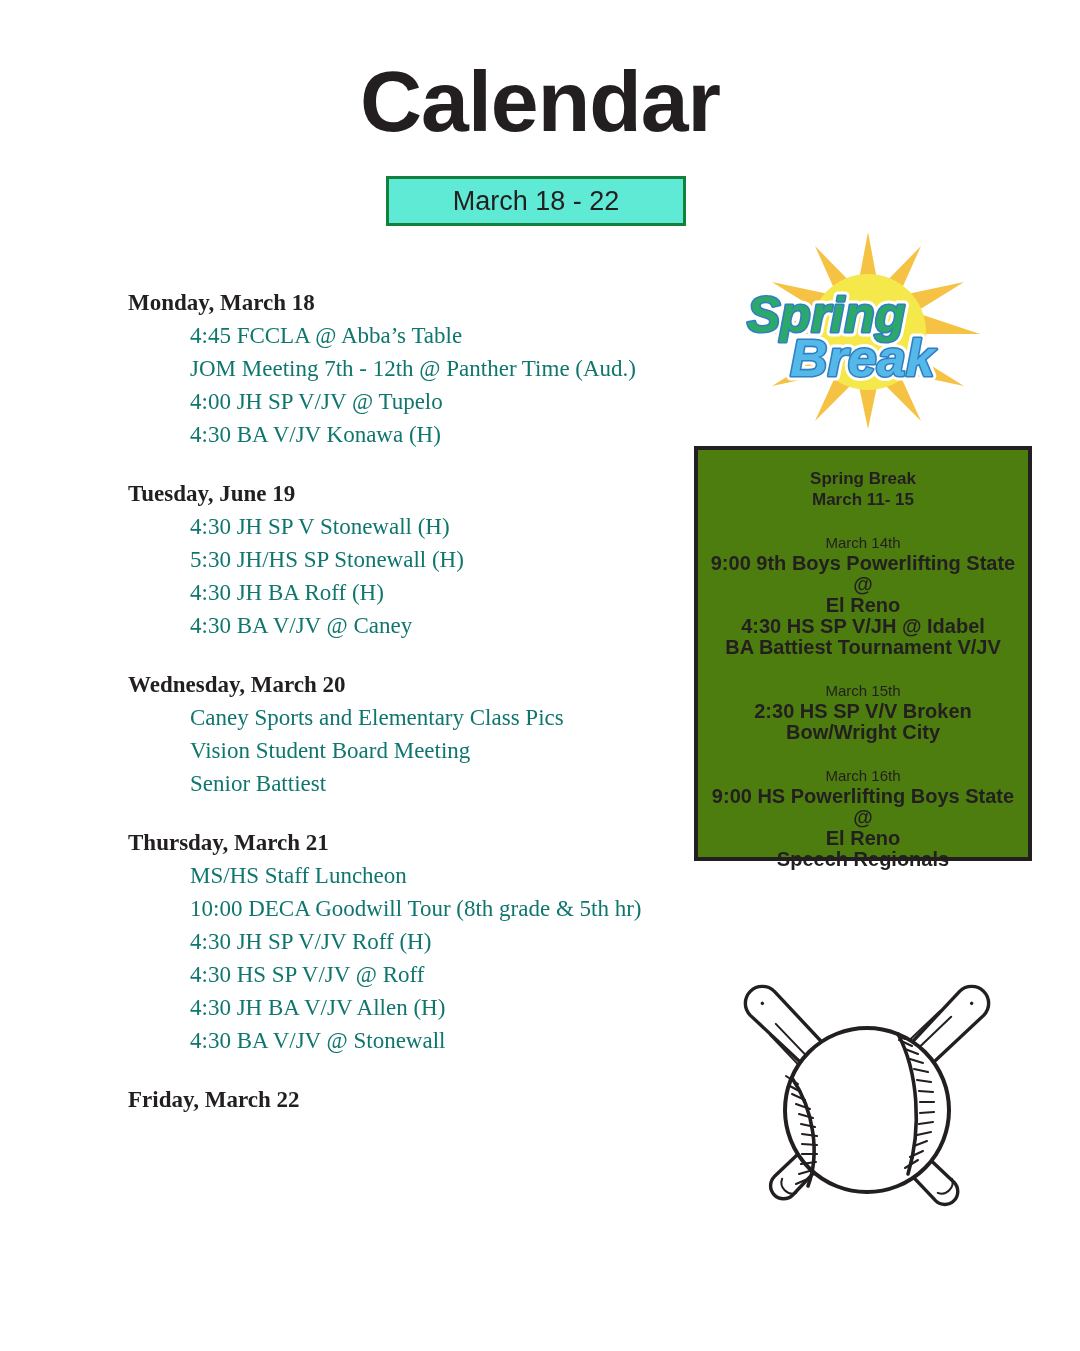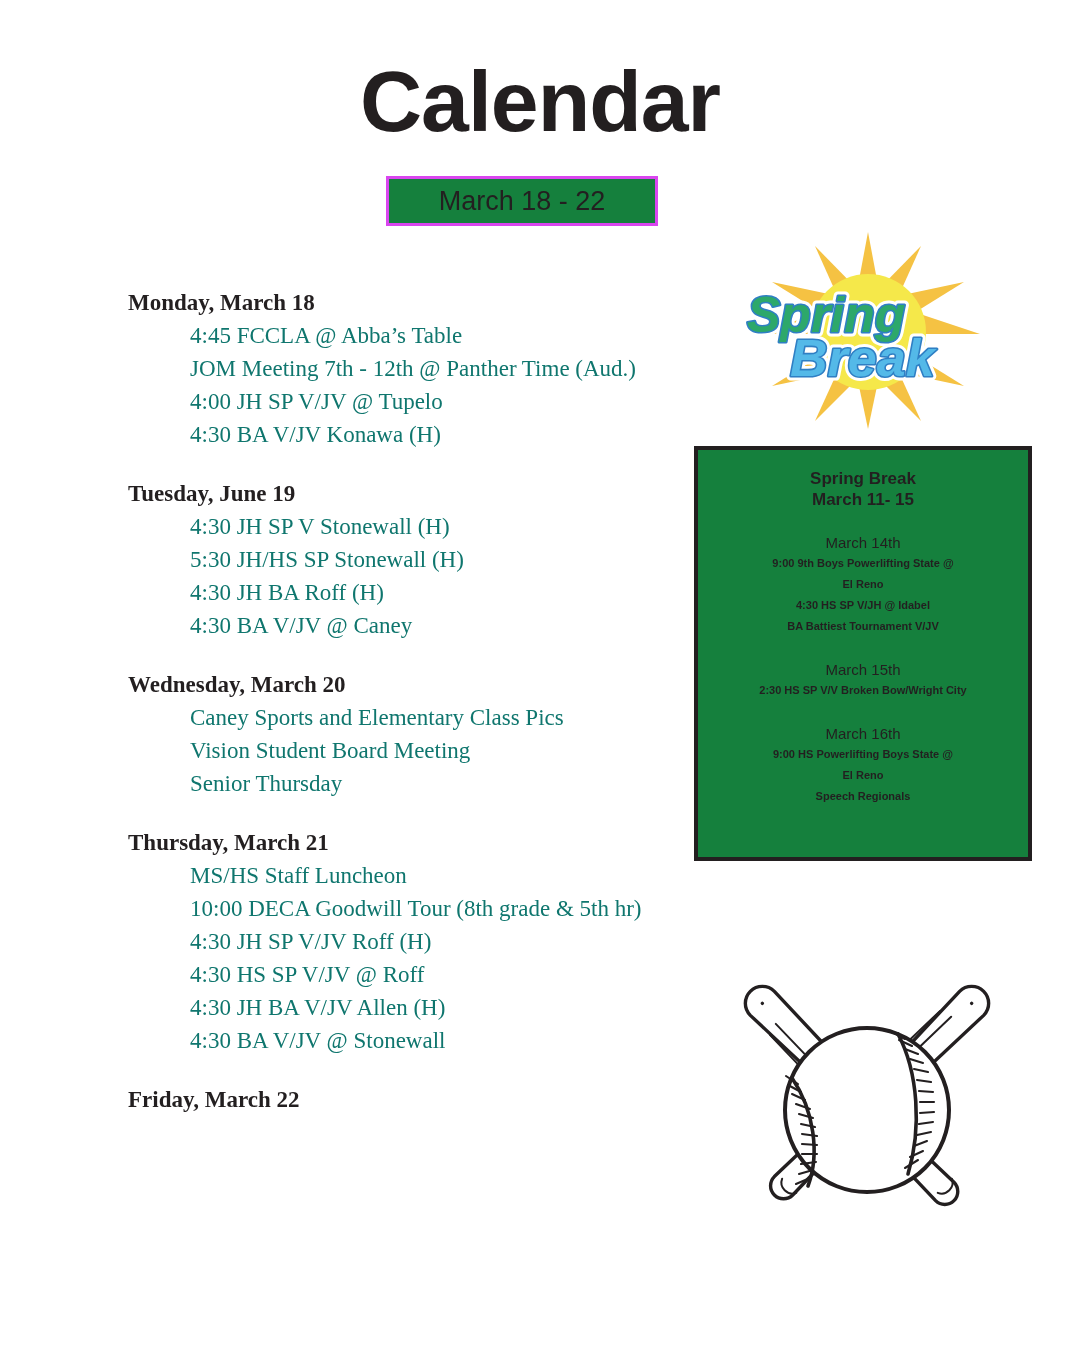--- a/index.html
+++ b/index.html
@@ -18,23 +18,23 @@
   #title{
     position:absolute;left:0;top:58px;width:1080px;
     text-align:center;
     font-size:86px;line-height:1;
     font-weight:700;
     letter-spacing:-1px;
     color:#231f20;
   }
   #date-banner{
     position:absolute;left:386px;top:176px;
-    width:272px;height:50px;
-    background:#15803d;
-    border:3px solid #d946ef;
+    width:300px;height:50px;
+    background:#5eead4;
+    border:3px solid #15803d;
     box-sizing:border-box;
     display:flex;align-items:center;justify-content:center;
     font-size:27px;
     color:#231f20;
   }
 
   
   #schedule{
     position:absolute;left:128px;top:286px;width:600px;
   }
@@ -58,33 +58,33 @@
     width:300px;height:205px;
   }
   #springbreak-logo svg{display:block;width:300px;height:205px;}
 
   
   #springbreak-box{
     position:absolute;left:694px;top:446px;
     width:338px;height:415px;
     border:4px solid #231f20;
     box-sizing:border-box;
-    background:#15803d;
+    background:#4d7c0f;
     padding:18px 10px 0 10px;
     text-align:center;
   }
   .box-title{
     font-size:17px;font-weight:bold;line-height:21px;color:#231f20;
   }
   .box-group{margin-top:22px;}
   .box-date{
     font-size:15px;line-height:21px;color:#231f20;font-weight:400;
   }
   .box-line{
-    font-size:11px;line-height:21px;color:#231f20;font-weight:bold;
+    font-size:20px;line-height:21px;color:#231f20;font-weight:bold;
   }
 
   
   #baseball-graphic{
     position:absolute;left:722px;top:968px;
     width:290px;height:280px;
   }
   #baseball-graphic svg{display:block;width:290px;height:280px;}
 </style>
 </head>
@@ -115,21 +115,21 @@
           <li class="entry">5:30 JH/HS SP Stonewall (H)</li>
           <li class="entry">4:30 JH BA Roff (H)</li>
           <li class="entry">4:30 BA V/JV @ Caney</li>
         </ul>
       </div>
       <div class="day-block">
         <div class="day-header">Wednesday, March 20</div>
         <ul class="entry-list">
           <li class="entry">Caney Sports and Elementary Class Pics</li>
           <li class="entry">Vision Student Board Meeting</li>
-          <li class="entry">Senior Thursday</li>
+          <li class="entry">Senior Battiest</li>
         </ul>
       </div>
       <div class="day-block">
         <div class="day-header">Thursday, March 21</div>
         <ul class="entry-list">
           <li class="entry">MS/HS Staff Luncheon</li>
           <li class="entry">10:00 DECA Goodwill Tour (8th grade &amp; 5th hr)</li>
           <li class="entry">4:30 JH SP V/JV Roff (H)</li>
           <li class="entry">4:30 HS SP V/JV @ Roff</li>
           <li class="entry">4:30 JH BA V/JV Allen (H)</li>

